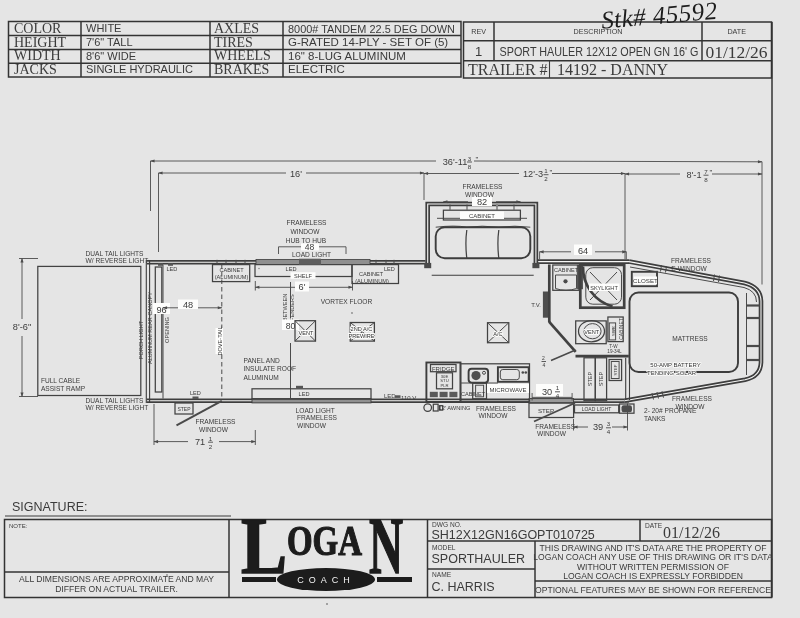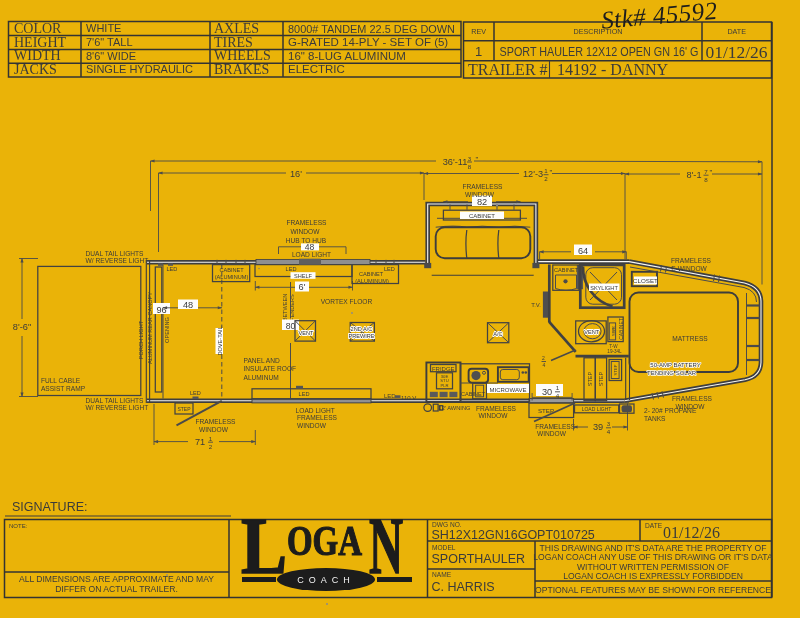--- a/index.html
+++ b/index.html
@@ -1,16 +1,16 @@
 <!DOCTYPE html>
 <html><head>
 <meta charset="utf-8">
 <style>
 html,body{margin:0;padding:0;background:#ffffff;}
-#page{position:relative;width:800px;height:618px;background:#eab308;overflow:hidden;}
+#page{position:relative;width:800px;height:618px;background:#e5e5e5;overflow:hidden;}
 svg{position:absolute;left:0;top:0;}
 text{font-family:"Liberation Sans",sans-serif;fill:#3b3b3b;}
 .ser{font-family:"Liberation Serif",serif;}
 .mid{text-anchor:middle;}
 .end{text-anchor:end;}
 .t4{font-size:4.2px;}.t45{font-size:4.6px;}.t5{font-size:5px;}.t55{font-size:5.6px;}
 .t6{font-size:6px;}.t62{font-size:6.2px;}.t65{font-size:6.6px;}.t7{font-size:7.2px;}
 .t8{font-size:8px;}.t85{font-size:8.6px;}.t9{font-size:9.2px;}.t11{font-size:11px;}
 .t115{font-size:11.5px;}.t125{font-size:12.5px;}.t13{font-size:13px;}
 .t14{font-size:14px;}.t16{font-size:16px;}

